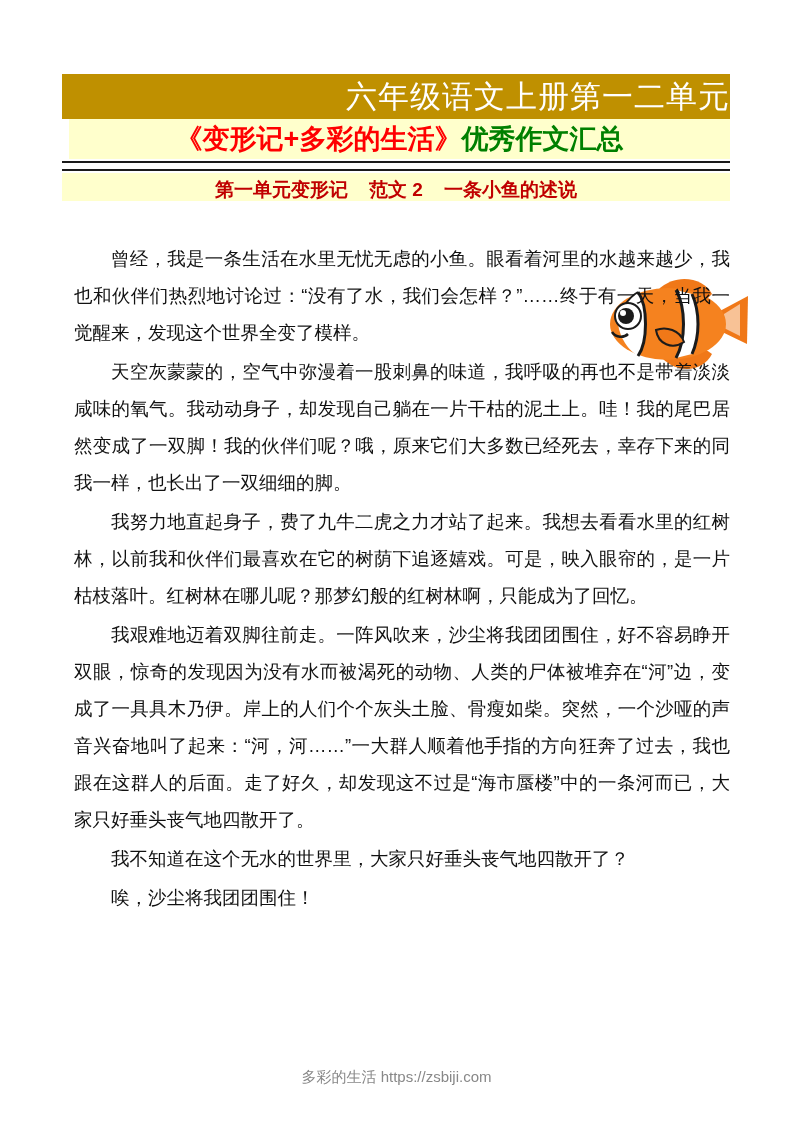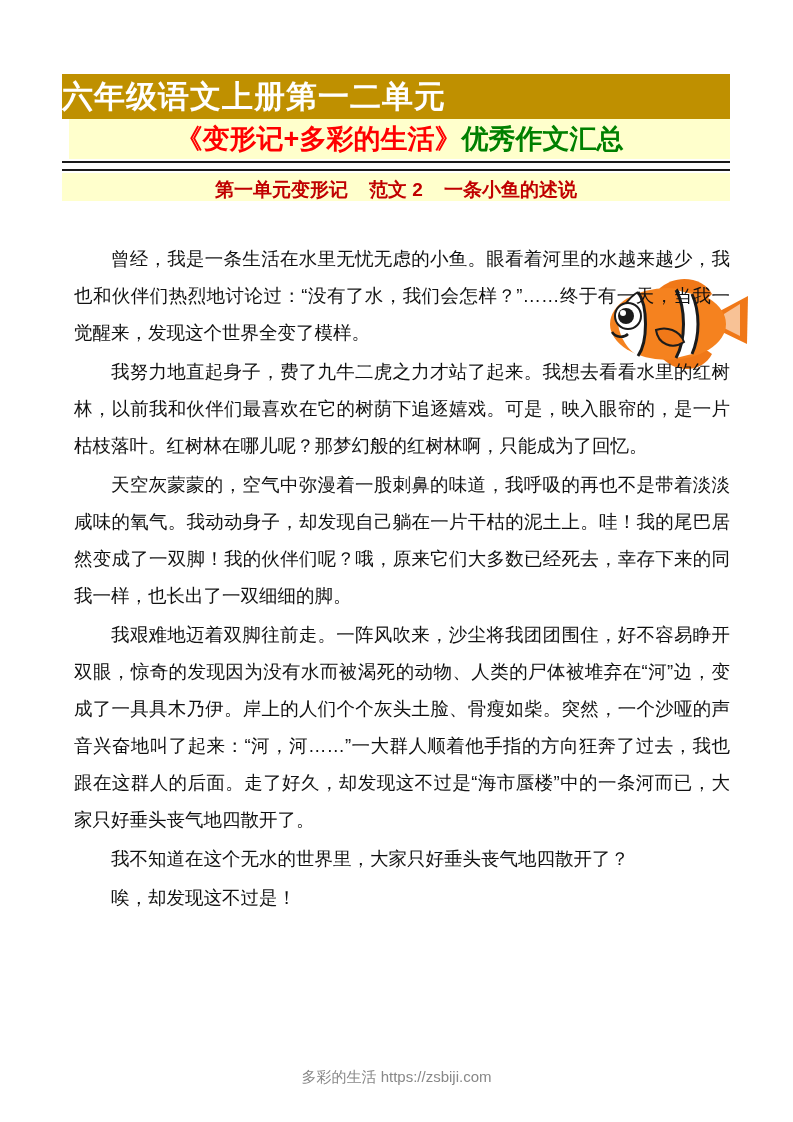--- a/index.html
+++ b/index.html
@@ -27,22 +27,22 @@
     position: absolute;
     left: 62px;
     top: 74px;
     width: 668px;
   }
 
   .title-line1 {
     background: #bf9000;
     color: #ffffff;
     font-size: 31px;
-    font-weight: bold;
-    text-align: left;
+    font-weight: normal;
+    text-align: right;
     line-height: 45px;
     height: 45px;
     letter-spacing: 1px;
     font-family: "Liberation Sans", sans-serif;
   }
 
   .title-line2 {
     background: #ffffcc;
     text-align: center;
     height: 40px;
@@ -151,22 +151,22 @@
 
     <circle cx="28" cy="44" r="13" fill="#ffffff" stroke="#1b1b1b" stroke-width="2"></circle>
     <circle cx="26" cy="44" r="8" fill="#1b1b1b"></circle>
     <circle cx="23" cy="41" r="3" fill="#ffffff"></circle>
 
     <path d="M12 60 C16 66 24 66 28 62" stroke="#1b1b1b" stroke-width="2.5" fill="none"></path>
   </svg>
 
   <div class="body-text">
     <p class="para">曾经，我是一条生活在水里无忧无虑的小鱼。眼看着河里的水越来越少，我也和伙伴们热烈地讨论过：“没有了水，我们会怎样？”……终于有一天，当我一觉醒来，发现这个世界全变了模样。</p>
+    <p class="para">天空灰蒙蒙的，空气中弥漫着一股刺鼻的味道，我呼吸的再也不是带着淡淡咸味的氧气。我动动身子，却发现自己躺在一片干枯的泥土上。哇！我的尾巴居然变成了一双脚！我的伙伴们呢？哦，原来它们大多数已经死去，幸存下来的同我一样，也长出了一双细细的脚。</p>
     <p class="para">我努力地直起身子，费了九牛二虎之力才站了起来。我想去看看水里的红树林，以前我和伙伴们最喜欢在它的树荫下追逐嬉戏。可是，映入眼帘的，是一片枯枝落叶。红树林在哪儿呢？那梦幻般的红树林啊，只能成为了回忆。</p>
-    <p class="para">天空灰蒙蒙的，空气中弥漫着一股刺鼻的味道，我呼吸的再也不是带着淡淡咸味的氧气。我动动身子，却发现自己躺在一片干枯的泥土上。哇！我的尾巴居然变成了一双脚！我的伙伴们呢？哦，原来它们大多数已经死去，幸存下来的同我一样，也长出了一双细细的脚。</p>
     <p class="para">我艰难地迈着双脚往前走。一阵风吹来，沙尘将我团团围住，好不容易睁开双眼，惊奇的发现因为没有水而被渴死的动物、人类的尸体被堆弃在“河”边，变成了一具具木乃伊。岸上的人们个个灰头土脸、骨瘦如柴。突然，一个沙哑的声音兴奋地叫了起来：“河，河……”一大群人顺着他手指的方向狂奔了过去，我也跟在这群人的后面。走了好久，却发现这不过是“海市蜃楼”中的一条河而已，大家只好垂头丧气地四散开了。</p>
     <p class="para">我不知道在这个无水的世界里，大家只好垂头丧气地四散开了？</p>
-    <p class="para">唉，却发现这不过是！</p>
+    <p class="para">唉，沙尘将我团团围住！</p>
   </div>
 
   <div class="footer">多彩的生活 https://zsbiji.com</div>
 
 </div>
 
 </body></html>

